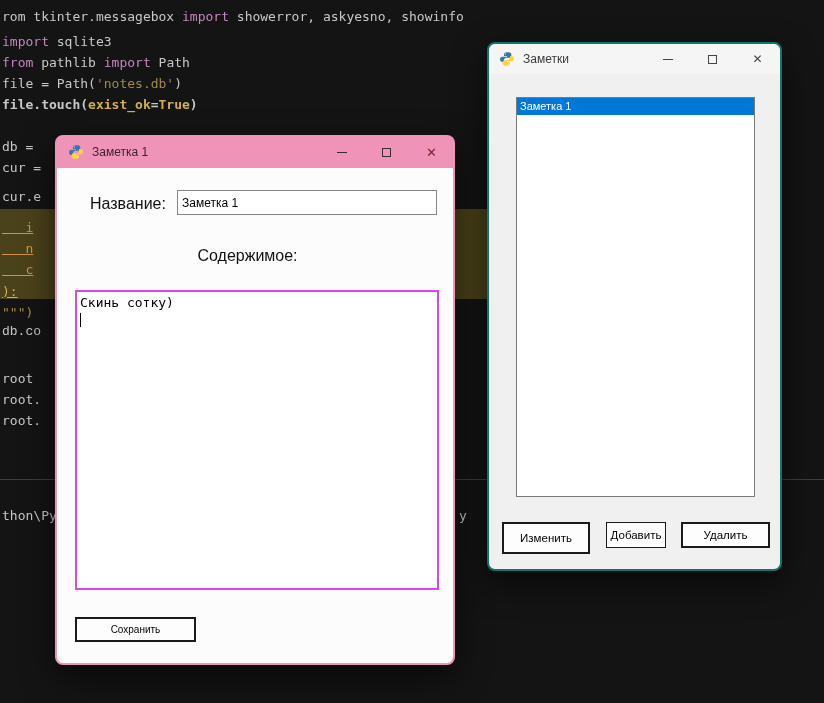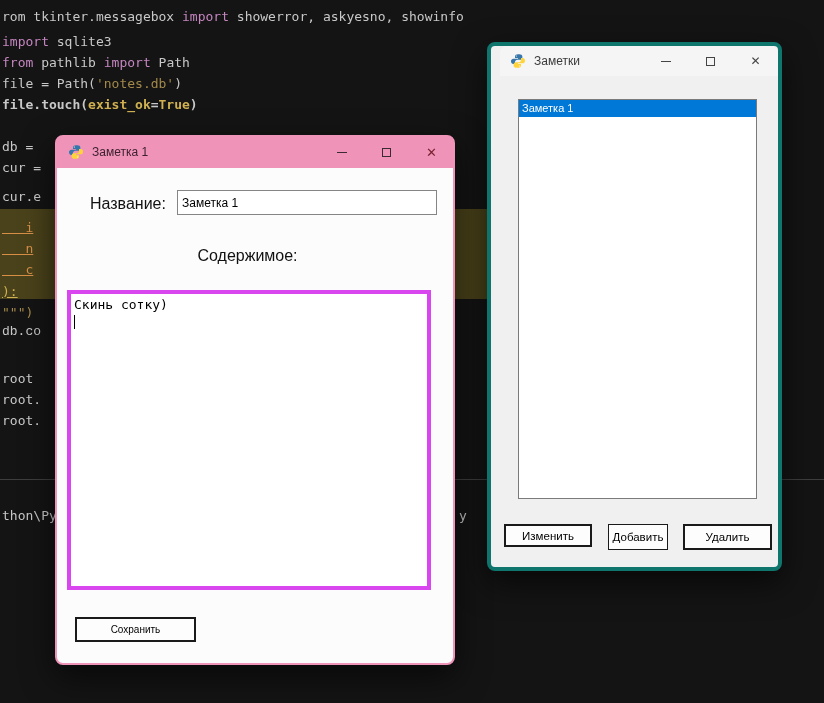--- a/index.html
+++ b/index.html
@@ -28,44 +28,44 @@
   .titlebar { display:flex; align-items:center; height:30px; border-radius:7px 7px 0 0; padding-left:10px; }
   .titlebar .title-text { font-size:12px; margin-left:8px; }
   .py-icon { display:inline-flex; width:16px; height:16px; }
   .winbtns { margin-left:auto; display:flex; height:100%; }
   .winbtn { width:45px; height:100%; display:flex; align-items:center; justify-content:center; cursor:default; }
   .glyph-min { width:10px; height:1px; background:#444; display:inline-block; }
   .glyph-max { width:9px; height:9px; border:1px solid #444; display:inline-block; }
   .glyph-close { font-size:12px; color:#444; }
 
   
-  #notes-window { left:487px; top:42px; width:295px; height:529px; background:var(--notes_bg,#f0f0f0); border:4px solid #0f766e;padding-left:9px; }
+  #notes-window { left:487px; top:42px; width:295px; height:529px; background:var(--notes_bg,#f0f0f0); border:2px solid #0f766e; }
   #notes-window .titlebar { background:var(--titlebar_light,#f5f5f5); }
   #notes-window .title-text { color:#3a3a3a; }
   .listbox { position:absolute; left:27px; top:53px; width:239px; height:400px; background:#fff; border:1px solid #7a7a7a; overflow:hidden; }
   .list-item { height:17px; line-height:17px; font-size:11px; padding-left:3px; color:#000; }
   .list-item.selected { background:var(--selection_blue,#0078d7); color:#fff; }
   .tkbtn { position:absolute; background:#fdfdfd; border:1px solid #1a1a1a; font-family:"Liberation Sans",sans-serif; font-size:11.5px; color:#000; }
   .tkbtn.thick { border-width:2px; }
-  #btn-edit   { left:13px;  top:478px; width:88px; height:23px; }
+  #btn-edit   { left:13px;  top:478px; width:88px; height:32px; }
   #btn-add    { left:117px; top:478px; width:60px; height:26px; }
   #btn-delete { left:192px; top:478px; width:89px; height:26px; }
 
   
   #note-dialog { left:55px; top:135px; width:400px; height:530px; background:var(--dialog_bg,#fcfcfc); border:2px solid var(--accent_pink,#f093b9); z-index:30; }
   #note-dialog .titlebar { height:32px; background:var(--accent_pink,#f093b9); margin:-1px -1px 0 -1px; padding-left:12px; border-radius:6px 6px 0 0; }
   #note-dialog .title-text { color:var(--pink_title_text,#3c2230); }
   #note-dialog .glyph-min { background:#3a2b32; }
   #note-dialog .glyph-max { border-color:#3a2b32; }
   #note-dialog .glyph-close { color:#7a2230; font-size:13px; }
   .lbl { position:absolute; font-size:16px; color:#111; }
   #name-label { left:33px; top:58px; }
   #content-label { left:0; right:15px; top:110px; text-align:center; }
   .entry { position:absolute; left:120px; top:53px; width:260px; height:25px; border:1px solid #858585; background:#fff; font-size:12px; padding:0 4px; font-family:"Liberation Sans",sans-serif; }
-  .textbox { position:absolute; left:10px; top:153px; width:364px; height:300px; background:#fff; border:4px solid #d946ef; font:13px/17px "DejaVu Sans Mono", monospace; padding:2px 3px; color:#000; }
+  .textbox { position:absolute; left:18px; top:153px; width:364px; height:300px; background:#fff; border:2px solid #d946ef; font:13px/17px "DejaVu Sans Mono", monospace; padding:2px 3px; color:#000; }
   .tline { white-space:pre; min-height:17px; }
   .caret { display:inline-block; width:1px; height:14px; background:#000; vertical-align:text-bottom; }
   #btn-save   { left:18px;  top:480px; width:121px; height:25px; font-size:10px; }
   #btn-cancel { left:259px; top:480px; width:120px; height:25px; font-size:12px; }
 </style>
 </head>
 <body>
 
 <div id="screen">
 

